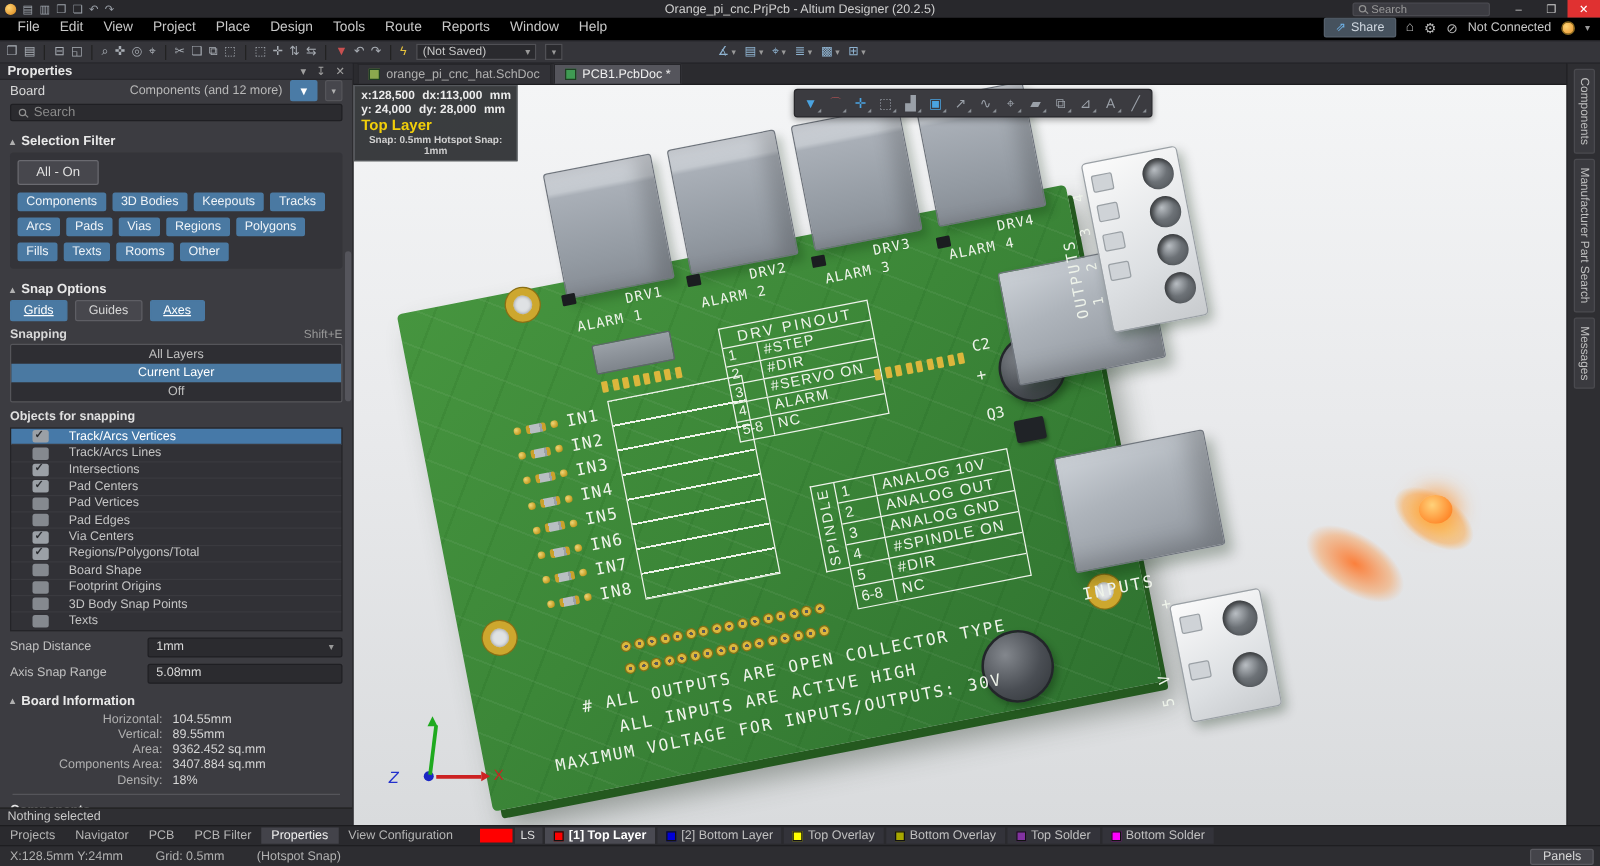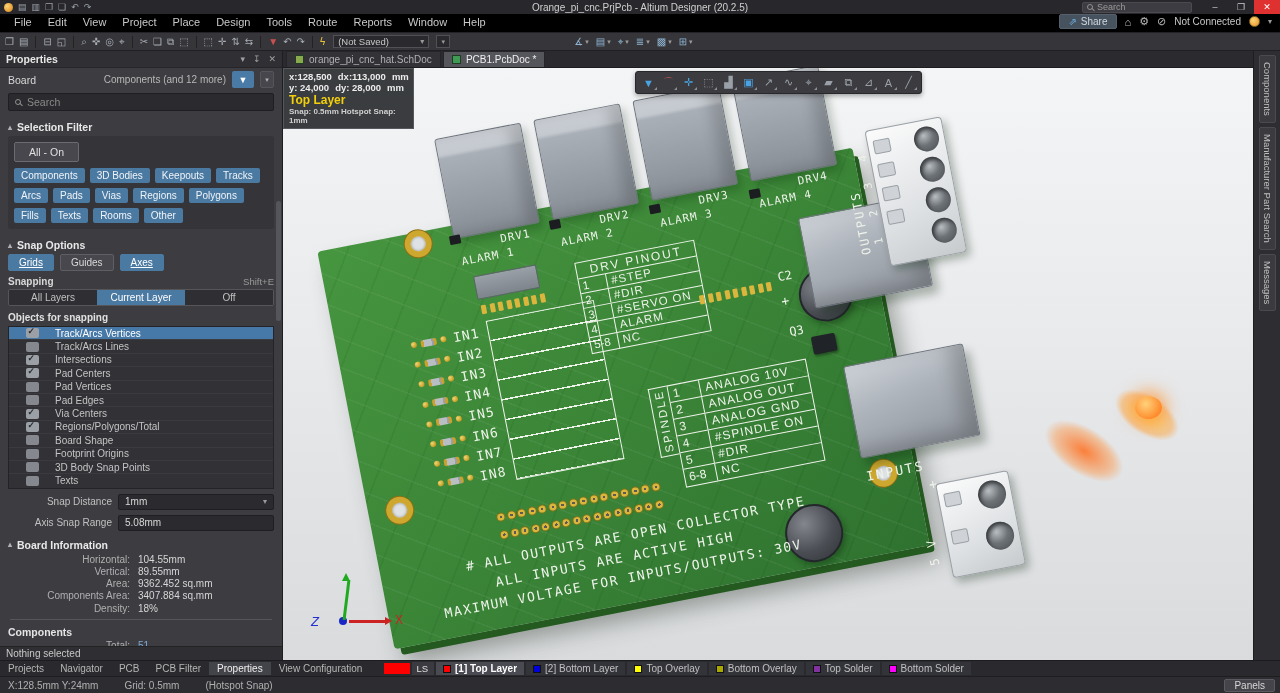--- a/index.html
+++ b/index.html
@@ -53,37 +53,37 @@
   .card{background:#343439;border-radius:3px;margin:0 8px 6px;padding:6px;}
   .allon{display:inline-block;background:#47474d;border:1px solid #6a6a70;border-radius:2px;color:#e0e0e0;padding:3px 14px;margin-bottom:6px;font-size:10.5px;}
   .fgrid{display:flex;flex-wrap:wrap;gap:5px;}
   .fbtn{background:#4a79a2;border-radius:2px;color:#f0f4f8;padding:2px 7px;font-size:10px;}
   .snapbtns{display:flex;gap:6px;margin-bottom:5px;}
   .sbtn{background:#47474d;border:1px solid #5e5e64;border-radius:2px;color:#d8d8d8;padding:2px 10px;font-size:10px;}
   .sbtn.on{background:#4a79a2;border-color:#4a79a2;color:#fff;text-decoration:underline;}
   .snaprow{display:flex;justify-content:space-between;align-items:center;margin:2px 0;}
   .snaprow b{color:#d8d8d8;font-size:10px;}
   .snaprow span{color:#9a9a9a;font-size:9.5px;}
-  .seg{display:flex;border:1px solid #55555a;border-radius:2px;overflow:hidden;margin:2px 0 6px;}
+  .seg{display:flex;border:1px solid #55555a;border-radius:2px;overflow:hidden;margin:2px 0 6px;flex-direction:column;}
   .seg div{flex:1;text-align:center;padding:2px 0;background:#2e2e33;color:#c0c0c0;font-size:10px;}
   .seg div.on{background:#4a79a2;color:#fff;}
   .objtitle{color:#e0e0e0;font-weight:bold;font-size:10px;margin:2px 0 3px;}
   .objtable{border:1px solid #242428;background:#313136;}
   .othead{display:flex;background:#3a3a3f;border-bottom:1px solid #242428;color:#b8b8b8;font-size:9.5px;height:14px;align-items:center;}
   .othead .c1{width:46px;padding-left:6px;} 
   .otrow{display:flex;align-items:center;height:13.4px;border-bottom:1px solid #3a3a3f;}
   .otrow:last-child{border-bottom:none;}
   .otrow .c1{width:46px;display:flex;justify-content:center;}
   .otrow .lbl{color:#c4c4c4;font-size:10px;}
   .otrow.selected{background:#4679a8;} .otrow.selected .lbl{color:#fff;}
   .cb{width:13px;height:10px;background:#85898f;border-radius:2px;position:relative;}
   .cb.checked{background:#9ba0a6;}
   .cb.checked::after{content:"✓";position:absolute;left:2px;top:-2px;font-size:9px;color:#2b2d31;font-weight:bold;}
   .frow{display:flex;align-items:center;margin-top:5px;gap:6px;}
-  .frow .flbl{width:104px;text-align:right;color:#c0c0c0;font-size:10px;}
+  .frow .flbl{width:104px;color:#c0c0c0;font-size:10px;}
   .fctl{flex:1;height:16px;background:#2b2b2f;border:1px solid #1f1f23;border-radius:2px;color:#d8d8d8;font-size:10px;display:flex;align-items:center;padding:0 6px;}
   .fctl .caret{margin-left:auto;}
   .bi-rows{padding:0 8px;}
   .birow{display:flex;font-size:10px;line-height:12.2px;}
   .birow .bl{width:122px;text-align:right;color:#b0b0b0;}
   .birow .bv{padding-left:8px;color:#d6d6d6;}
   .birow .bv.link{color:#7aa9d8;border-bottom:1px dotted #7aa9d8;align-self:flex-start;}
   .subhead{color:#e4e4e4;font-weight:bold;font-size:10.5px;padding:4px 8px 2px;}
   .divline{border-top:1px solid #55555a;margin:4px 10px 2px;}
   .panel-status{position:absolute;left:0;right:0;bottom:0;height:14px;background:#2f2f33;border-top:1px solid #222;color:#c8c8c8;font-size:10px;padding:1px 6px;}
@@ -93,21 +93,21 @@
   .doctabs{height:17px;background:#2b2b2f;display:flex;align-items:flex-end;padding-left:3px;gap:2px;border-bottom:1px solid #1d1d20;}
   .dtab{height:16px;display:flex;align-items:center;gap:5px;padding:0 8px;font-size:10px;background:#323237;color:#b0b0b0;border:1px solid #26262a;border-bottom:none;}
   .dtab.active{background:#55555c;color:#f0f0f0;}
   .dicon{width:9px;height:9px;border:1px solid #1e3d22;}
   .dicon.sch{background:#8aa84e;} .dicon.pcb{background:#3f9b53;}
   .viewport{flex:1;position:relative;overflow:hidden;background:linear-gradient(180deg,#f4f5f6 0%,#e9eaec 45%,#d9dbdd 100%);}
   
   .hud{position:absolute;left:0;top:0;width:131px;background:rgba(42,44,47,.92);border:1px solid #55585c;padding:2px 5px 3px;z-index:50;}
   .hud .r{display:flex;gap:6px;color:#ececec;font-size:9.5px;font-weight:bold;line-height:11px;}
   .hud .layer{color:#f2cf0a;font-size:12px;font-weight:bold;line-height:14px;}
-  .hud .snapline{color:#d0d0d0;font-size:8px;font-weight:bold;}
+  .hud .snapline{color:#d0d0d0;font-size:8px;font-weight:bold;text-align:center;}
   
   .ftool{position:absolute;left:352px;top:3px;height:23px;background:#3b3b40;border:1px solid #28282c;border-radius:3px;display:flex;align-items:center;padding:0 4px;gap:3px;box-shadow:0 2px 5px rgba(0,0,0,.35);z-index:50;}
   .ftool .fic{width:17px;height:17px;position:relative;display:flex;align-items:center;justify-content:center;color:#9aa0a8;font-size:11px;}
   .ftool .fic.accent{color:#4aa3e0;} .ftool .fic.warm{color:#d05858;}
   .ftool .fic::after{content:"";position:absolute;right:0px;bottom:1px;border-left:3px solid transparent;border-bottom:3px solid #8a8f95;}
   
   .board{position:absolute;left:68px;top:128px;width:545px;height:405px;transform:rotate(-11deg);background:linear-gradient(145deg,#46953f 0%,#3c8738 45%,#2f7230 100%);border-radius:4px;box-shadow:5px 8px 0 -1px #24591f,10px 16px 22px rgba(60,70,60,.45);}
   .board::before{content:"";position:absolute;inset:0;border-radius:4px;background:repeating-linear-gradient(32deg,rgba(255,255,255,.05) 0 1.5px,transparent 1.5px 27px),repeating-linear-gradient(-58deg,rgba(0,60,0,.07) 0 2px,transparent 2px 36px);}
   .silk{position:absolute;color:#eef3ea;font-family:"DejaVu Sans Mono",monospace;}
   .relay{position:absolute;top:-88px;width:88px;height:102px;background:linear-gradient(180deg,#d2d6dc 0%,#c3c8ce 16%,#a9afb7 20%,#939aa2 72%,#868c94 100%);border:1px solid #6f757d;border-radius:3px;box-shadow:inset -12px 0 14px rgba(0,0,0,.16),4px 6px 8px rgba(0,30,0,.22);}

